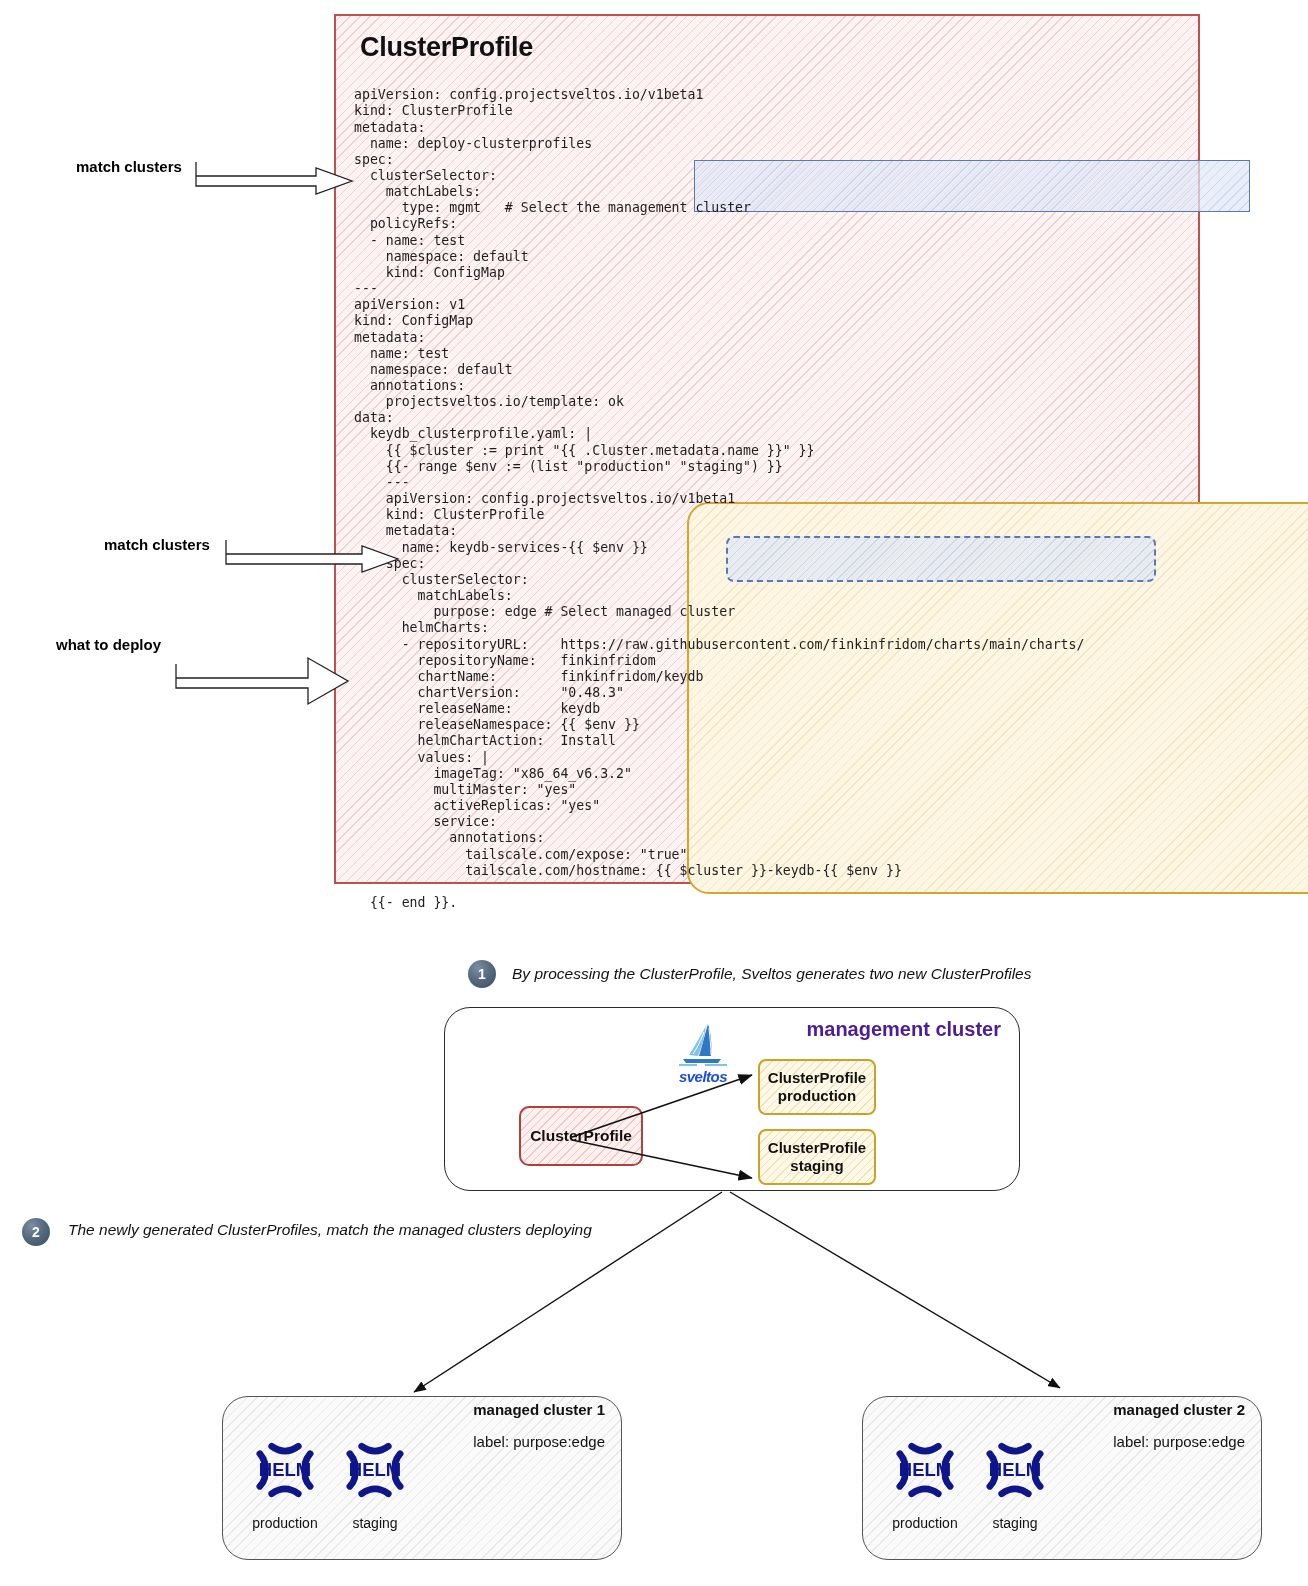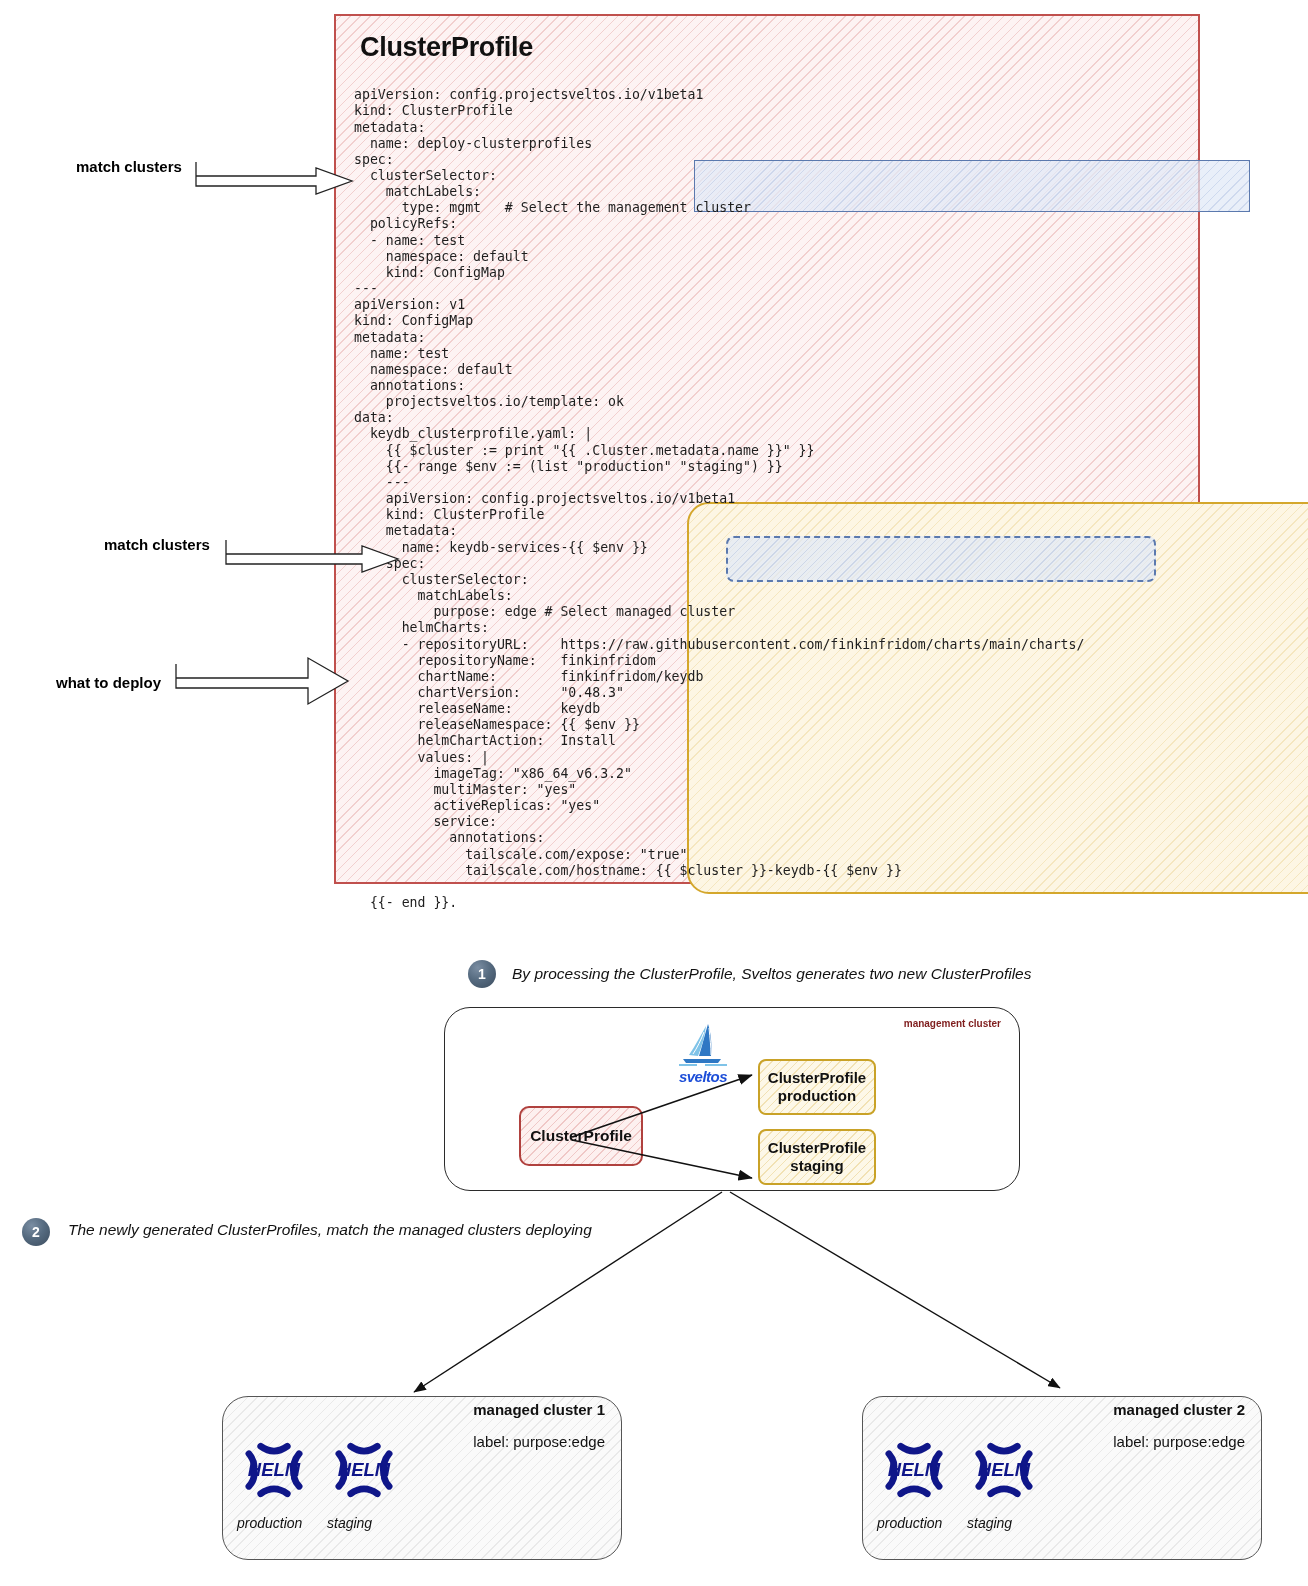--- a/index.html
+++ b/index.html
@@ -148,23 +148,23 @@
     height: 184px;
     border: 1.6px solid #2b2b2b;
     border-radius: 26px;
     background: #ffffff;
     box-sizing: border-box;
   }
   #mgmt-cluster-label {
     position: absolute;
     right: 18px;
     top: 10px;
-    font-size: 10px;
-    font-weight: bold;
-    color: #7f1d1d;
+    font-size: 20px;
+    font-weight: bold;
+    color: #4c1d95;
   }
 
   #sveltos-logo {
     position: absolute;
     left: 222px;
     top: 14px;
     width: 72px;
     text-align: center;
   }
   #sveltos-logo-text {
@@ -238,41 +238,41 @@
     background-image: repeating-linear-gradient(
       -45deg,
       rgba(120, 120, 120, 0.13) 0px,
       rgba(120, 120, 120, 0.13) 1px,
       rgba(255, 255, 255, 0) 1px,
       rgba(255, 255, 255, 0) 7px
     );
     box-sizing: border-box;
   }
   #managed-cluster-1 { left: 222px; top: 1396px; }
-  #managed-cluster-2 { left: 862px; top: 1396px; border-radius: 21px; }
+  #managed-cluster-2 { left: 862px; top: 1396px; }
 
   .mc-title {
     position: absolute;
     right: 16px;
     top: 4px;
     text-align: center;
     font-size: 15px;
     font-weight: bold;
     color: #111111;
   }
   .mc-sub {
     font-size: 15px;
     font-weight: normal;
     color: #111111;
     margin-top: 15px;
   }
   .helm-item {
     position: absolute;
+    text-align: center;
     width: 96px;
-    font-style: italic;
   }
   .helm-label {
     font-size: 14px;
     color: #111111;
     margin-top: 4px;
   }
 
   svg.overlay {
     position: absolute;
     left: 0;
@@ -343,21 +343,21 @@
               tailscale.com/expose: "true"
               tailscale.com/hostname: {{ $cluster }}-keydb-{{ $env }}
 
   {{- end }}.</pre>
 </div>
 
 <div class="callout-label" style="left:76px; top:158px;">match clusters</div>
 
 <div class="callout-label" style="left:104px; top:536px;">match clusters</div>
 
-<div class="callout-label" style="left:56px; top:674px;">what to deploy</div>
+<div class="callout-label" style="left:56px; top:636px;">what to deploy</div>
 
 <div class="step-row" style="left:468px; top:960px; display:flex; align-items:flex-start; gap:16px;">
   <div class="step-badge">1</div>
   <div class="step-text" style="padding-top:4px;">By processing the ClusterProfile, Sveltos generates two new ClusterProfiles</div>
 </div>
 
 <div id="mgmt-cluster-box">
   <div id="mgmt-cluster-label">management cluster</div>
 
   <div id="sveltos-logo">

